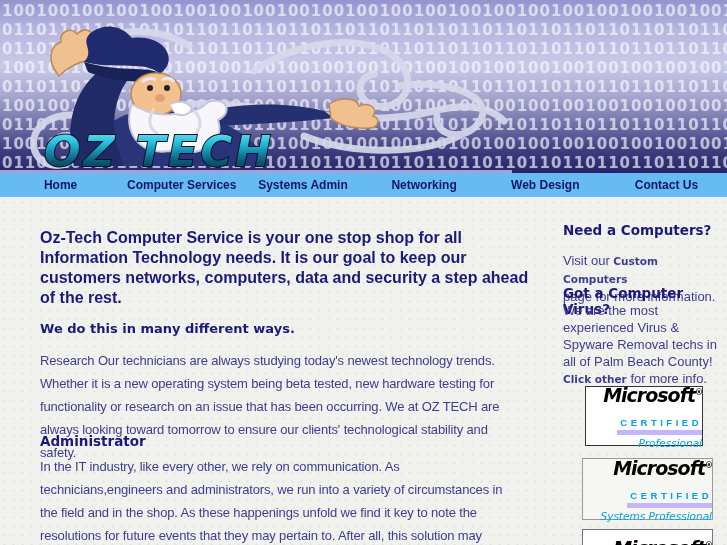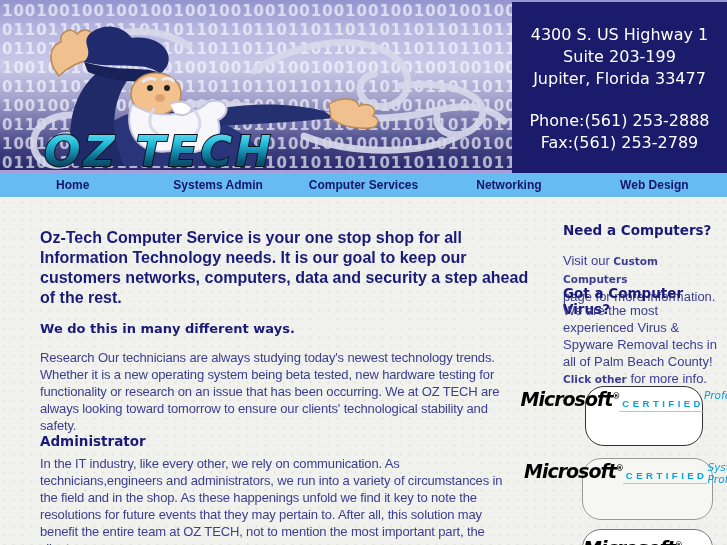--- a/index.html
+++ b/index.html
@@ -34,51 +34,51 @@
   .nav-item{flex:1;text-align:center;font-family:"Liberation Sans",sans-serif;
             font-weight:bold;font-size:12px;color:#15156e;cursor:pointer;}
 
   
   .headline{position:absolute;left:40px;top:228px;width:522px;
             font-weight:bold;font-size:16px;line-height:20px;color:#1a1a78;
             white-space:pre-line;}
   .subheading{position:absolute;left:40px;top:321px;width:420px;
               font-family:"DejaVu Sans",sans-serif;font-weight:bold;font-size:13px;
               color:#1a1a78;}
-  .para{position:absolute;left:40px;width:518px;font-size:13px;line-height:17px;
+  .para{position:absolute;left:40px;width:518px;font-size:13px;line-height:23px;
         letter-spacing:-0.15px;color:#3d3d92;white-space:pre-line;}
   .para-research{top:349px;}
   .section-heading{position:absolute;left:40px;top:433px;
                    font-family:"DejaVu Sans",sans-serif;font-weight:bold;
                    font-size:13.5px;color:#1a1a78;}
   .para-comm{top:455px;}
 
   
   .side-heading{position:absolute;left:563px;width:162px;
                 font-family:"DejaVu Sans",sans-serif;font-weight:bold;
                 font-size:13.5px;color:#1a1a78;}
   .side-text{position:absolute;left:563px;width:162px;font-size:13px;
              line-height:17px;color:#3d3d92;}
   .side-link{font-family:"DejaVu Sans",sans-serif;font-weight:bold;font-size:10.5px;
              color:#3d3d92;text-decoration:none;cursor:pointer;}
 
   
-  .badge{position:absolute;background:#ffffff;display:flex;flex-direction:row;
-         align-items:flex-start;justify-content:center;box-sizing:border-box;border-radius:19px;}
+  .badge{position:absolute;background:#ffffff;display:flex;flex-direction:column;
+         align-items:flex-end;justify-content:center;box-sizing:border-box;}
   .badge-1{left:585px;top:386px;width:118px;height:60px;border:1px solid #333;}
   .badge-2{left:582px;top:458px;width:131px;height:62px;border:1px solid #999;
            background:#f6f6f2;}
   .badge-3{left:582px;top:529px;width:131px;height:58px;border:1px solid #777;
            justify-content:flex-start;padding-top:6px;}
   .ms-brand{font-family:"DejaVu Sans",sans-serif;font-weight:bold;font-style:italic;
             font-size:19px;letter-spacing:-1px;color:#000;line-height:20px;}
   .ms-reg{font-size:8px;vertical-align:super;font-style:normal;}
   .ms-certified{font-family:"Liberation Sans",sans-serif;font-weight:bold;
                 font-size:9.5px;letter-spacing:3.5px;color:#00a2e4;
-                border-bottom:1px solid #c4b5fd;padding:1px 0 2px 3px;margin-top:10px;}
+                border-bottom:5px solid #c4b5fd;padding:1px 0 2px 3px;margin-top:10px;}
   .ms-level{font-family:"DejaVu Sans",sans-serif;font-style:italic;font-size:10.5px;
             color:#00a2e4;margin-top:2px;}
 </style>
 </head>
 <body>
 
 <div class="page">
 
   <div class="header">
     <div class="binary">
@@ -132,36 +132,29 @@
 
       <path d="M128,88 C118,115 135,140 165,135 C195,142 222,128 214,104 C230,96 222,80 204,86 C196,94 186,98 170,98 C155,100 140,96 128,88 Z" fill="#f7f7fb" stroke="#c6c6dd" stroke-width="2"></path>
       <path d="M150,92 q-10,18 4,26 M190,94 q12,14 0,26" stroke="#d9d9ea" stroke-width="3" fill="none"></path>
       <path d="M166,88 q14,-6 22,4 q-4,10 -16,6" fill="#ffffff" stroke="#c6c6dd" stroke-width="2"></path>
 
       <text x="155" y="150" text-anchor="middle" font-family="'DejaVu Sans',sans-serif" font-size="43" font-weight="bold" font-style="italic" letter-spacing="3" fill="url(#logoGrad)" stroke="#0a1422" stroke-width="2" paint-order="stroke">OZ TECH</text>
     </svg>
 
     <div class="header-strip"></div>
 
-    <div class="address-box">
-      <div>4300 S. US Highway 1</div>
-      <div>Suite 203-199</div>
-      <div>Jupiter, Florida 33477</div>
-      <div class="gap"></div>
-      <div>Phone:(561) 253-2888</div>
-      <div>Fax:(561) 253-2789</div>
-    </div>
   </div>
 
   <div class="nav">
     <div class="nav-item">Home</div>
+    <div class="nav-item">Computer Services</div>
     <div class="nav-item">Systems Admin</div>
-    <div class="nav-item">Computer Services</div>
     <div class="nav-item">Networking</div>
     <div class="nav-item">Web Design</div>
+    <div class="nav-item">Contact Us</div>
   </div>
 
   <div class="headline">Oz-Tech Computer Service is your one stop shop for all
 Information Technology needs.  It is our goal to keep our
 customers networks, computers, data and security a step ahead
 of the rest.</div>
   <div class="subheading">We do this in many different ways.</div>
   <div class="para para-research">Research  Our technicians are always studying today's newest technology trends.
 Whether it is a new operating system being beta tested, new hardware testing for
 functionality or research on an issue that has been occurring. We at OZ TECH are

